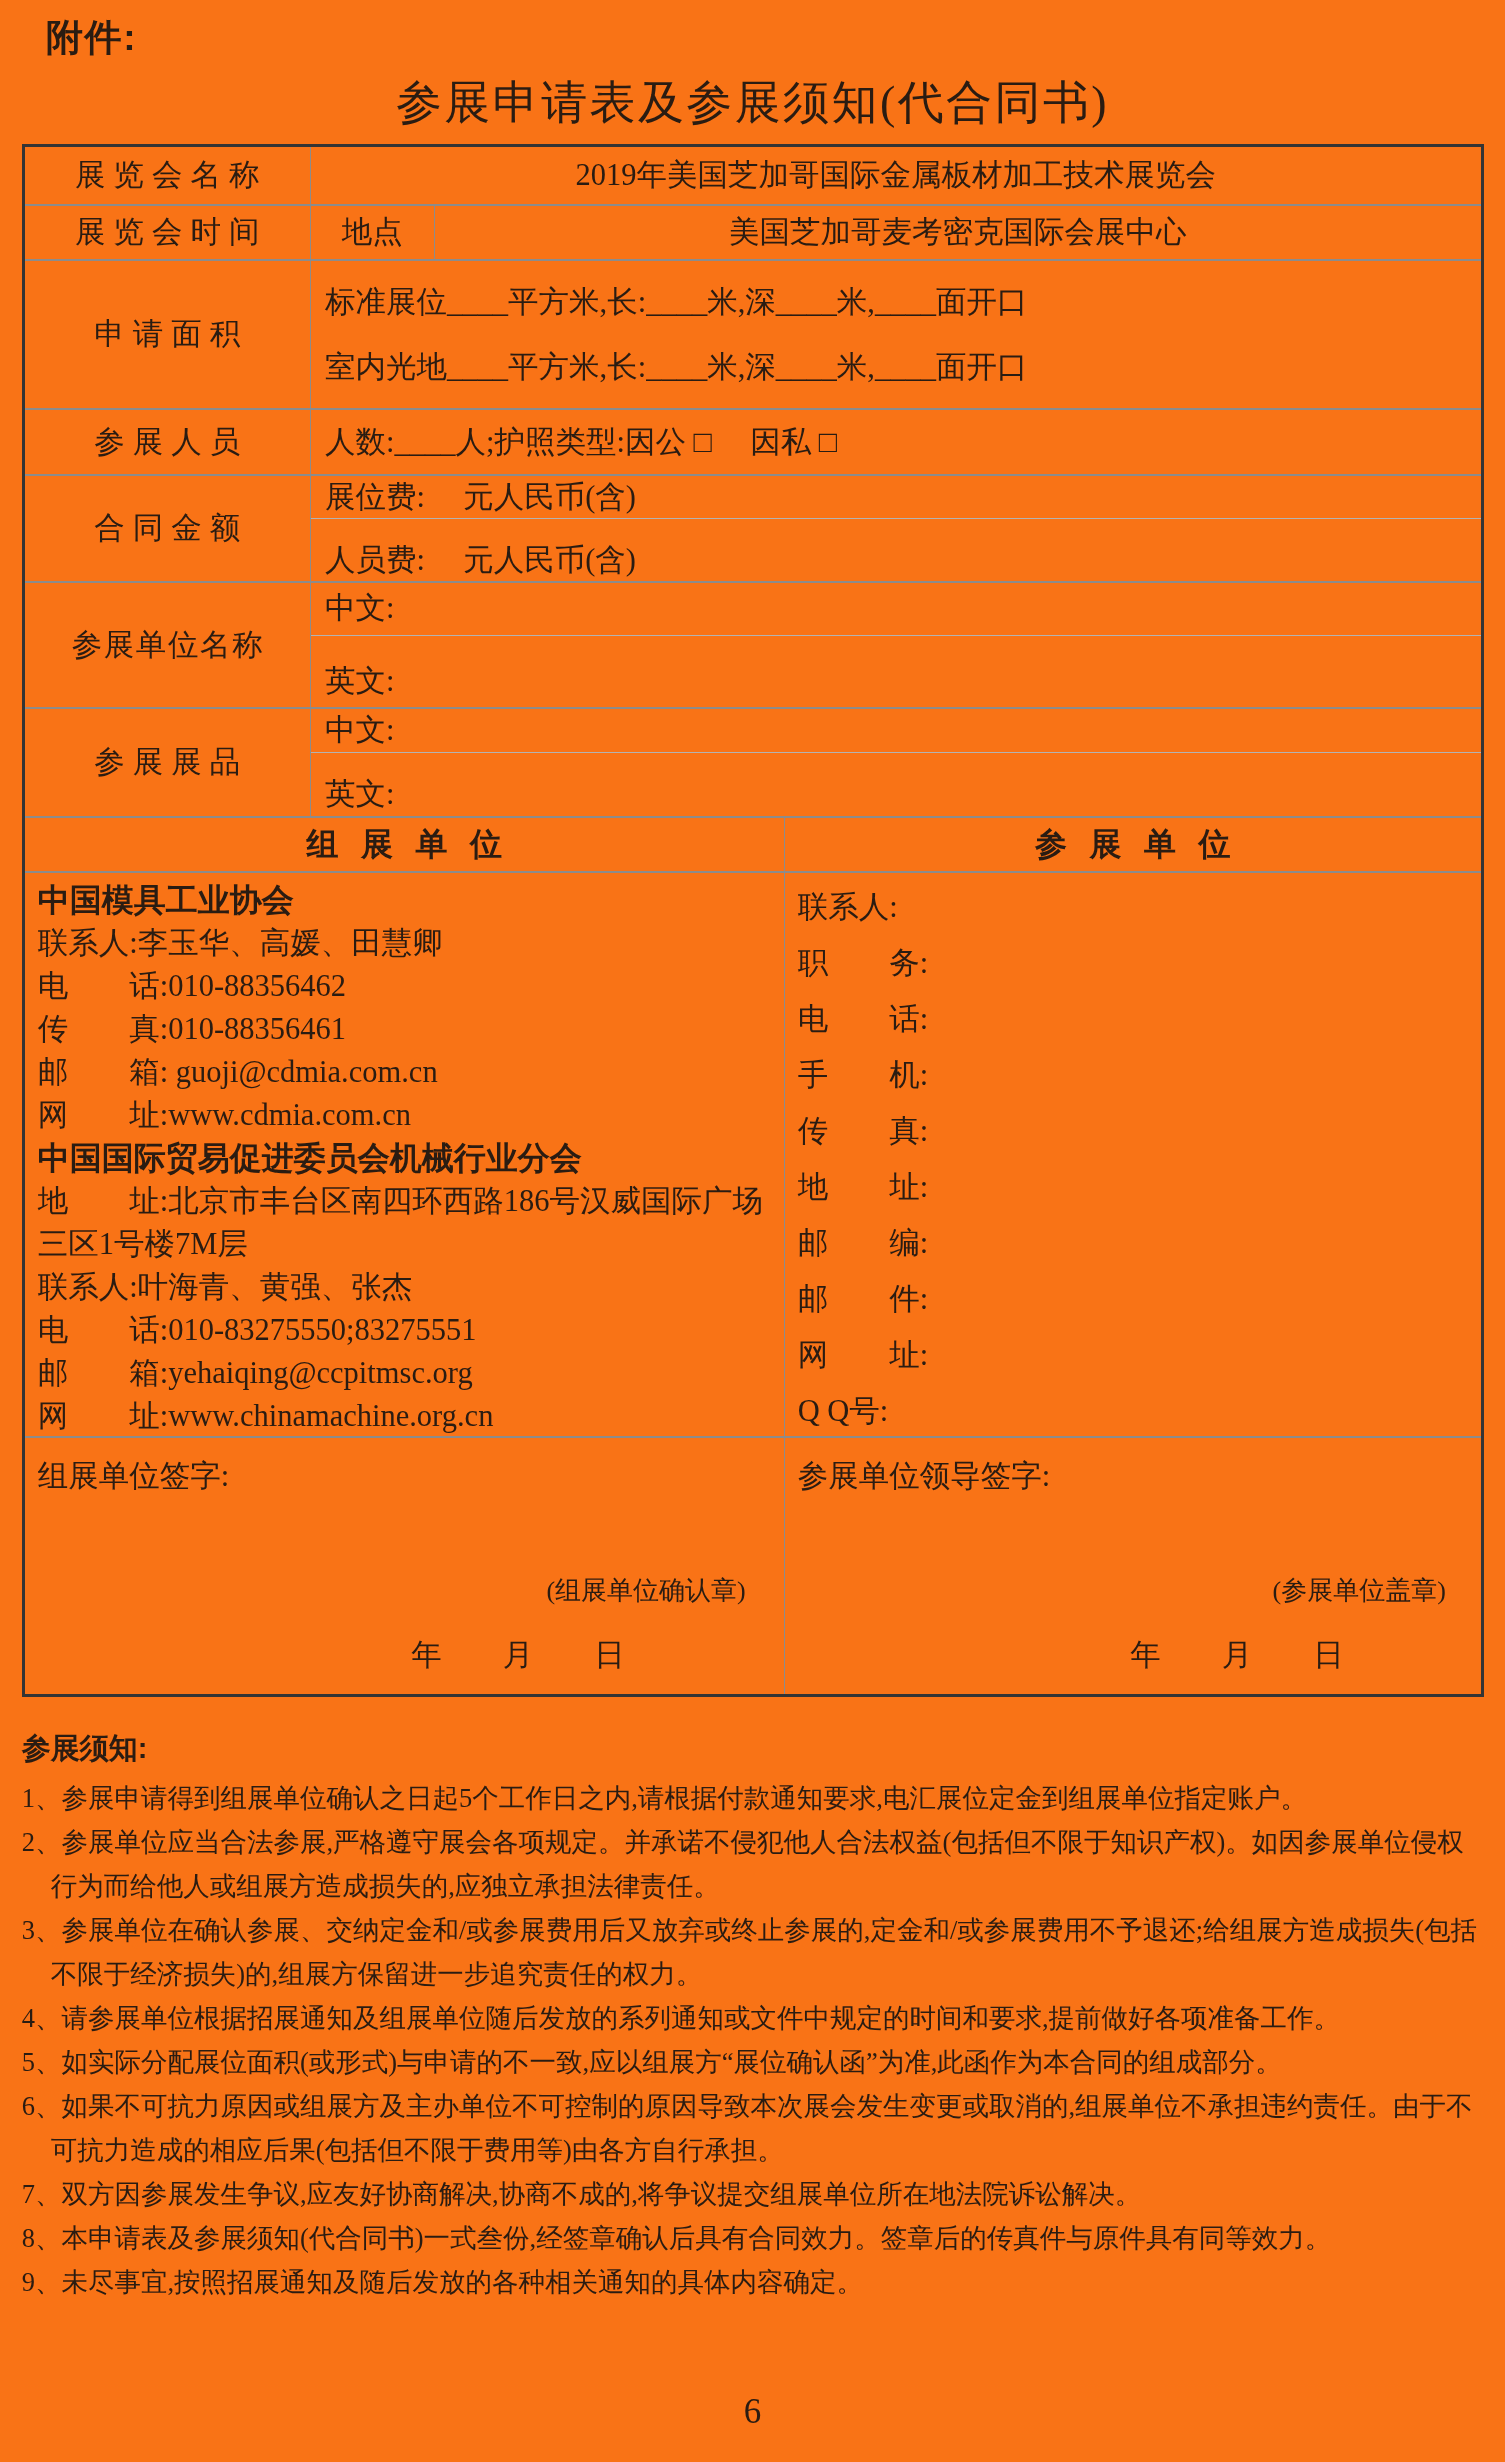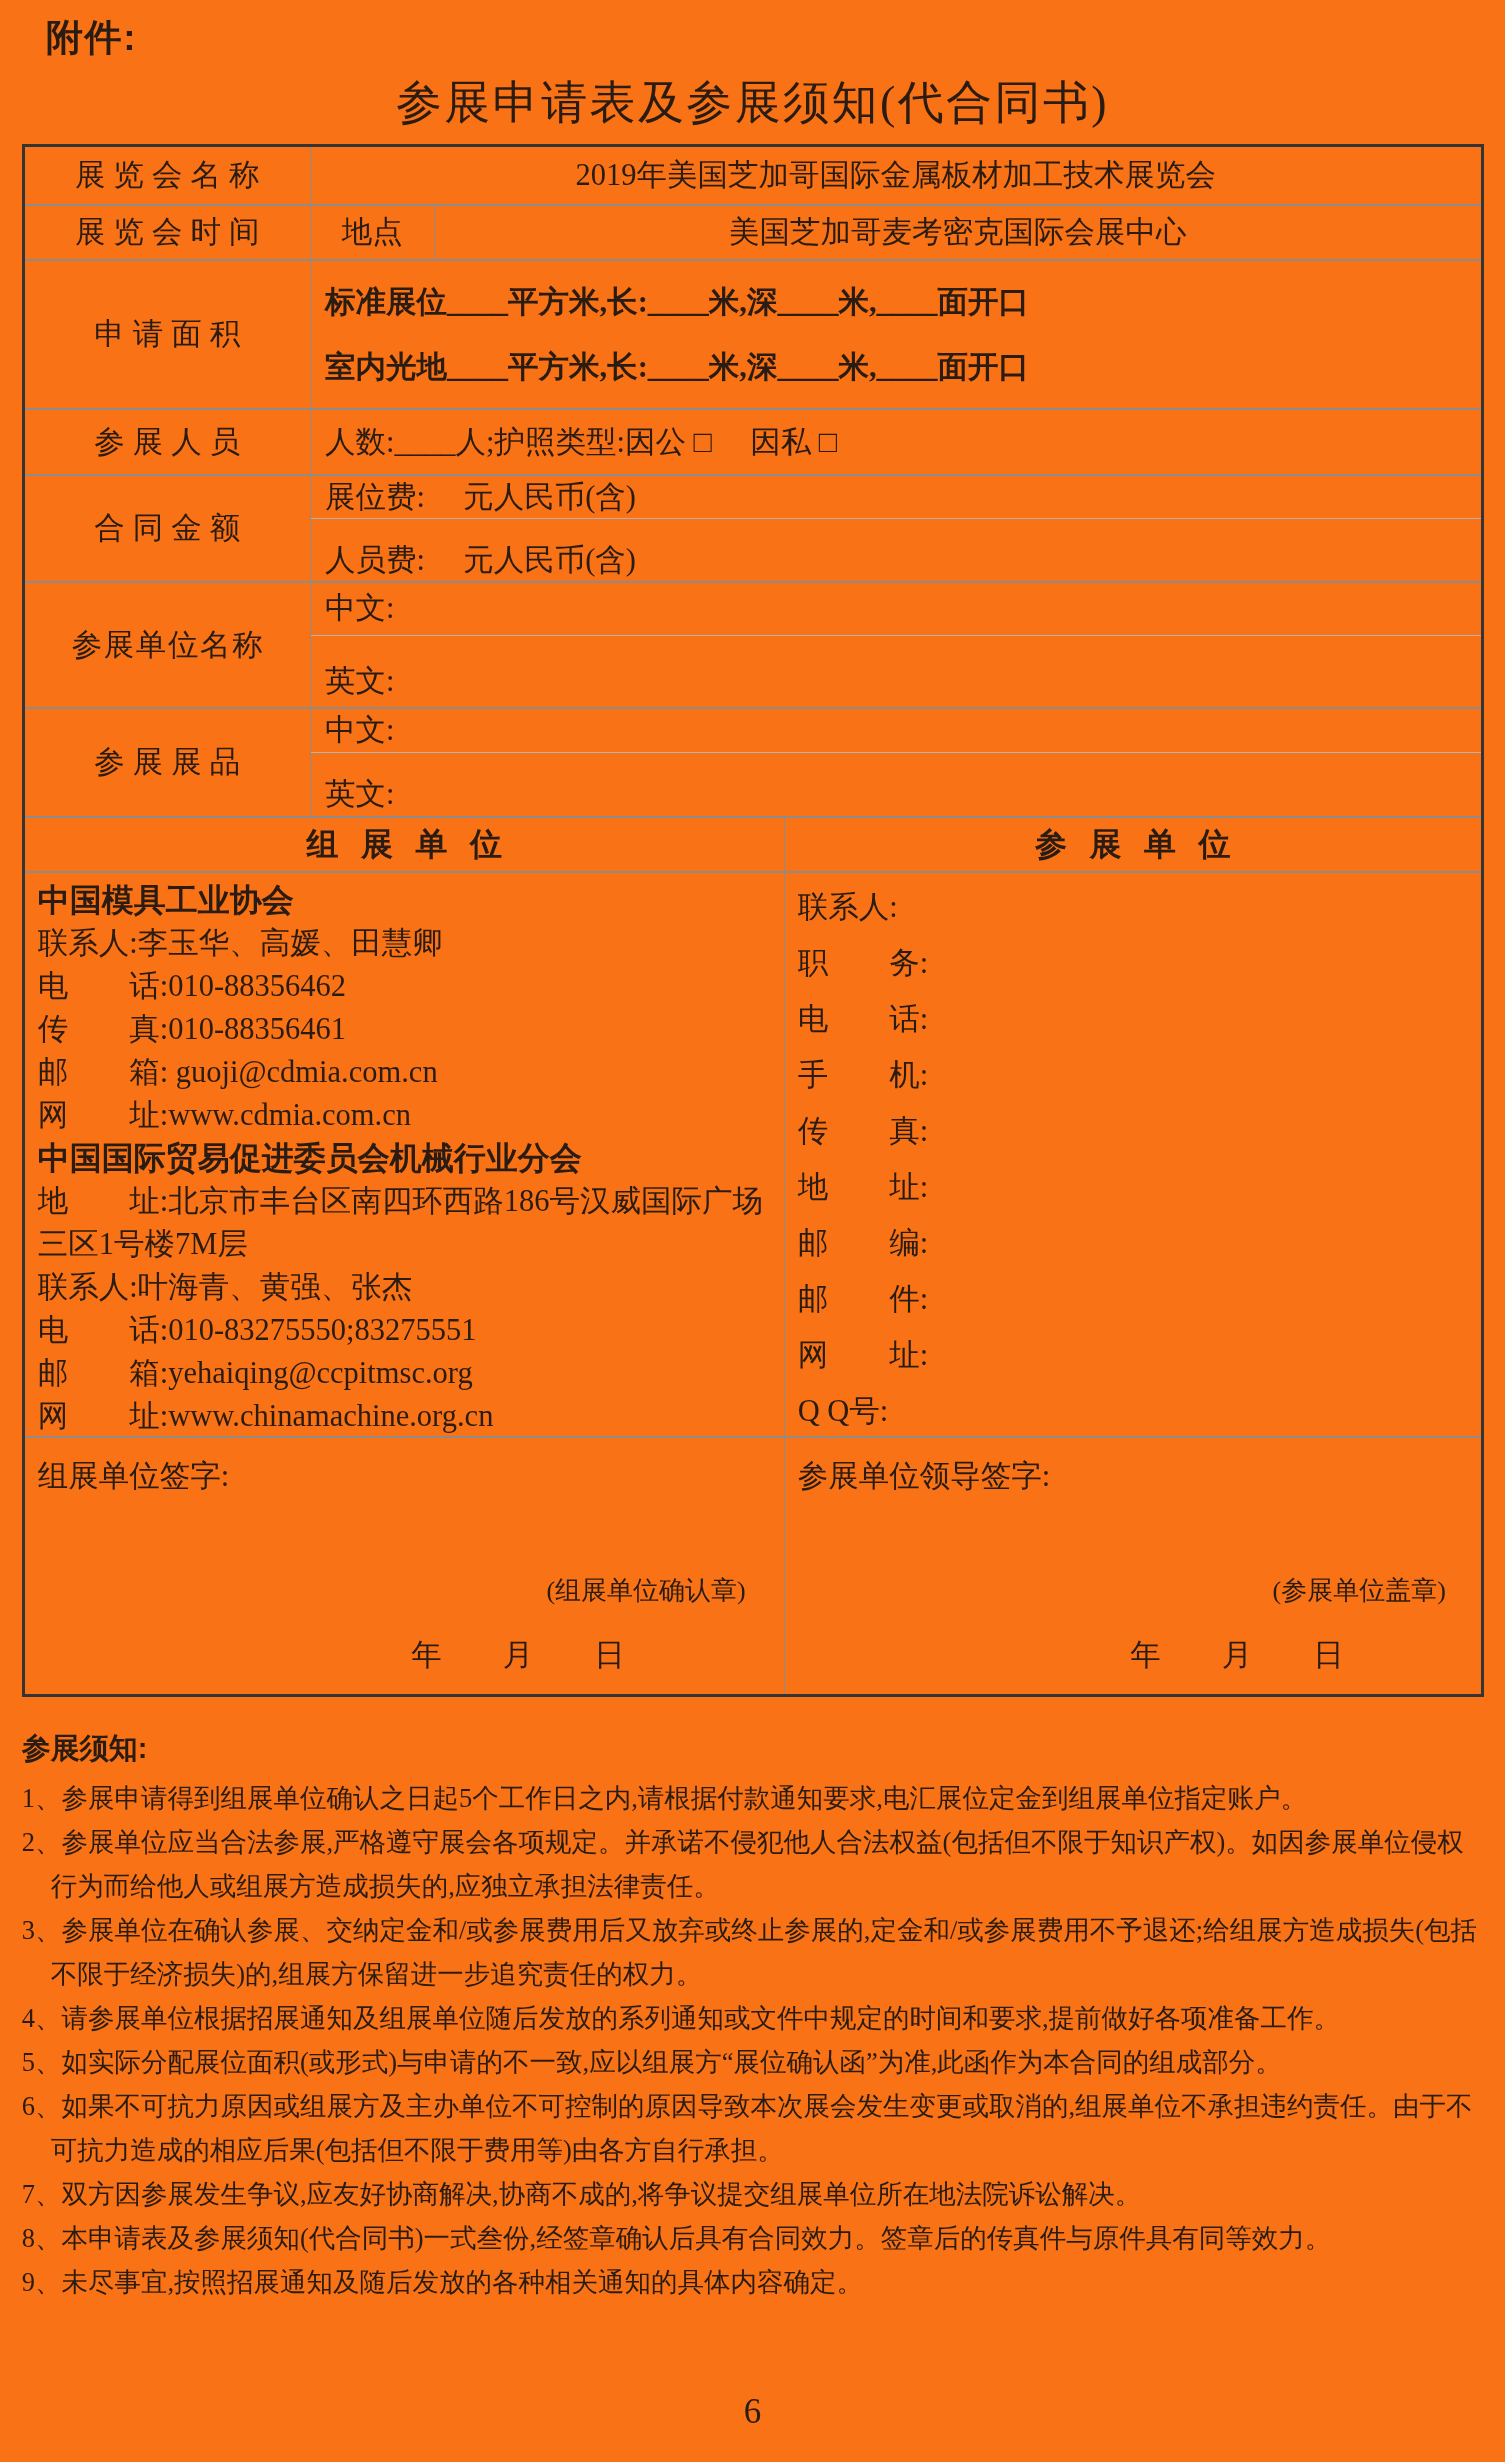--- a/index.html
+++ b/index.html
@@ -33,21 +33,21 @@
   .label-tight { letter-spacing:1.6px; text-indent:1.6px; }
   .value-cell { flex:1; font-size:30.5px; }
   .center { justify-content:center; text-align:center; }
   .pad-left { padding-left:14.4px; }
 
   .r1 { height:59px; }
   .r2 { height:55px; }
   .r2 .time-cell { width:479px; flex:none; }
   .r2 .venue-label { width:124px; flex:none; }
   .r3 { height:149px; }
-  .stack2 { flex:1; display:flex; flex-direction:column; justify-content:center; gap:24px; padding-left:14.4px; font-size:30.5px;font-weight:bold; }
+  .stack2 { flex:1; display:flex; flex-direction:column; justify-content:center; gap:24px; padding-left:14.4px; font-size:30.5px; }
   .r4 { height:66px; }
   .r5 { height:107px; }
   .r6 { height:126px; }
   .r7 { height:109px; }
   .sub-stack { flex:1; display:flex; flex-direction:column;gap:20px; }
   .sub-stack .sub { flex:1; display:flex; align-items:center; padding-left:14.4px; font-size:30.5px; border-bottom:1.6px solid #b3b3b3; }
   .sub-stack .sub:last-child { border-bottom:none; }
 
   .r8 { height:55px; }
   .r8 .hdr { flex:none; display:flex; align-items:center; justify-content:center;

